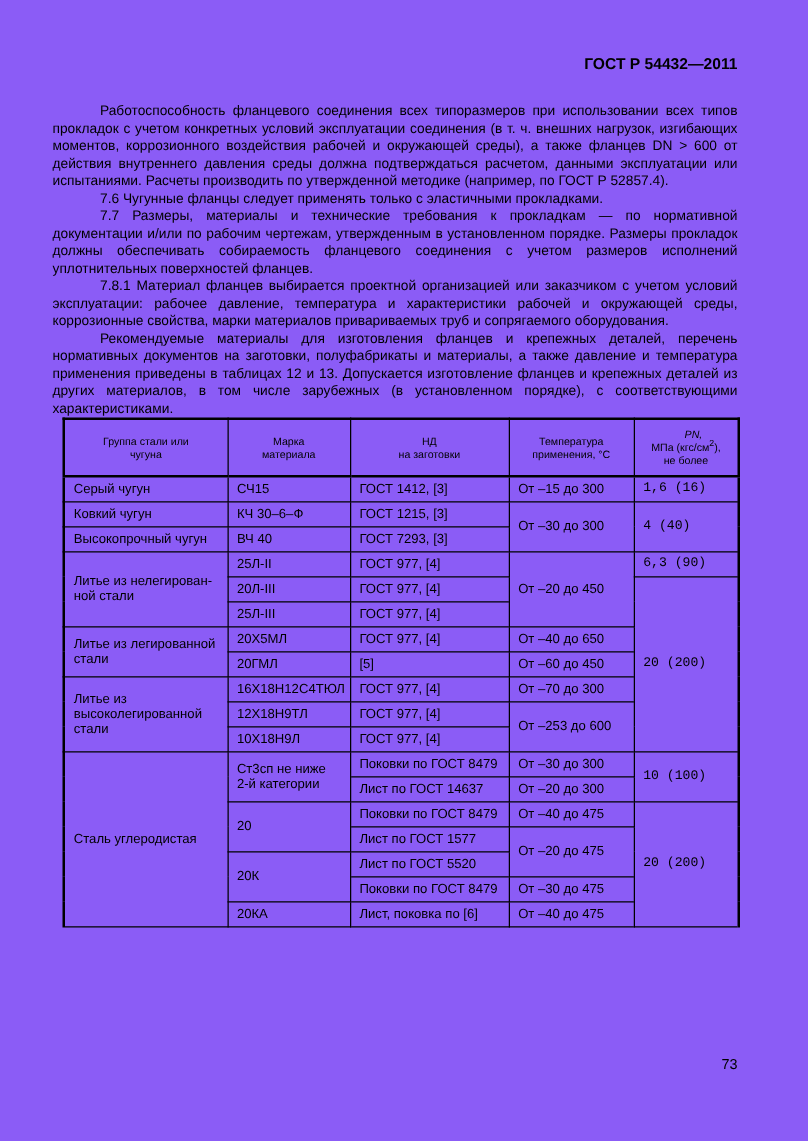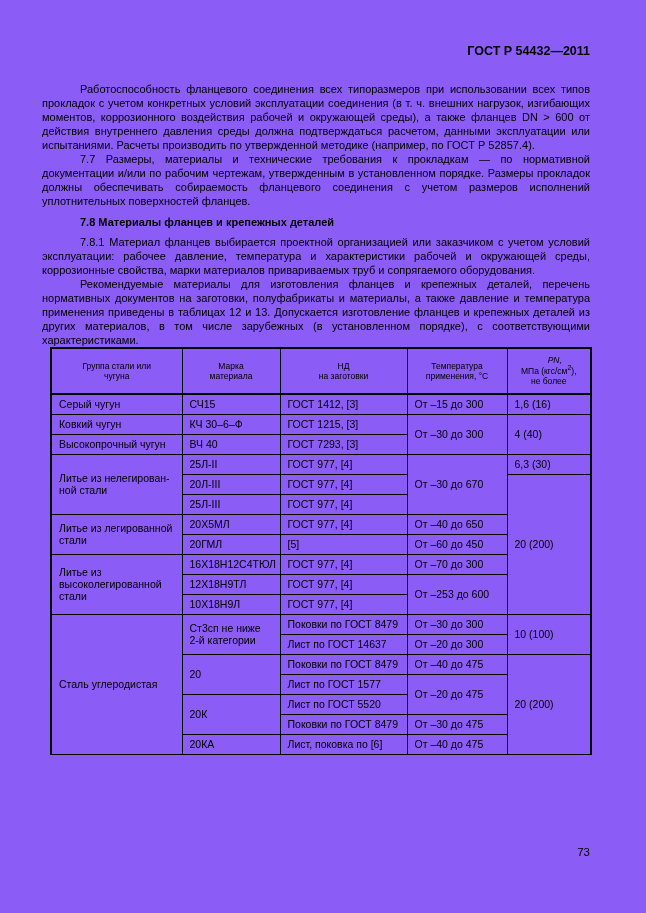--- a/index.html
+++ b/index.html
@@ -28,40 +28,40 @@
     white-space:pre-line; line-height:12px;
     padding:1px 4px 1px 7px; text-align:left;
     overflow:hidden;
   }
   table.materials thead th {
     font-weight:400; font-size:8.5px; line-height:10.5px;
     text-align:center; height:40px; padding:2px 2px;
     border-bottom-width:2px;
   }
   table.materials tbody tr { height:20px; }
-  td.c { text-align:center; padding:1px 2px; }
+  td.c { text-align:center; padding:1px 2px;font-family:Liberation Mono, monospace; }
   td.t { padding-left:8px; }
   .bb2 { border-bottom-width:2px; }
   .bb0 { border-bottom:none; }
   .it { font-style:italic;padding-left:12px; }
   sup.sq { font-size:7px; vertical-align:super; line-height:0; }
   .page-num { position:absolute; top:846px; right:56px; font-size:11.5px; }
 </style>
 </head>
 <body>
 
 <div class="page">
   <div class="inner">
 
     <div class="running-head">ГОСТ Р 54432—2011</div>
 
     <div class="text-block">
       <p class="para">Работоспособность фланцевого соединения всех типоразмеров при использовании всех типов прокладок с учетом конкретных условий эксплуатации соединения (в т. ч. внешних нагрузок, изгибающих моментов, коррозионного воздействия рабочей и окружающей среды), а также фланцев DN &gt; 600 от действия внутреннего давления среды должна подтверждаться расчетом, данными эксплуатации или испытаниями. Расчеты производить по утвержденной методике (например, по ГОСТ Р 52857.4).</p>
+      <p class="para">7.6 Чугунные фланцы следует применять только с эластичными прокладками.</p>
       <p class="para">7.7 Размеры, материалы и технические требования к прокладкам — по нормативной документации и/или по рабочим чертежам, утвержденным в установленном порядке. Размеры прокладок должны обеспечивать собираемость фланцевого соединения с учетом размеров исполнений уплотнительных поверхностей фланцев.</p>
-      <p class="heading">7.8 Материалы фланцев и крепежных деталей</p>
       <p class="para">7.8.1 Материал фланцев выбирается проектной организацией или заказчиком с учетом условий эксплуатации: рабочее давление, температура и характеристики рабочей и окружающей среды, коррозионные свойства, марки материалов привариваемых труб и сопрягаемого оборудования.</p>
       <p class="para">Рекомендуемые материалы для изготовления фланцев и крепежных деталей, перечень нормативных документов на заготовки, полуфабрикаты и материалы, а также давление и температура применения приведены в таблицах 12 и 13. Допускается изготовление фланцев и крепежных деталей из других материалов, в том числе зарубежных (в установленном порядке), с соответствующими характеристиками.</p>
     </div>
 
 
     <table class="materials">
       <colgroup>
         <col style="width:131px">
           <col style="width:98px">
           <col style="width:127px">
@@ -99,22 +99,22 @@
         <tr>
           <td class="bb2">Высокопрочный чугун</td>
           <td class="bb2">ВЧ 40</td>
           <td class="bb2">ГОСТ 7293, [3]</td>
         </tr>
         <tr>
           <td rowspan="3" class="bb2">Литье из нелегирован-
 ной стали</td>
           <td>25Л-II</td>
           <td>ГОСТ 977, [4]</td>
-          <td rowspan="3" class="bb2 t">От –30 до 670</td>
-          <td class="c">6,3 (30)</td>
+          <td rowspan="3" class="bb2 t">От –20 до 450</td>
+          <td class="c">6,3 (90)</td>
         </tr>
         <tr>
           <td>20Л-III</td>
           <td>ГОСТ 977, [4]</td>
           <td rowspan="7" class="bb2 c">20 (200)</td>
         </tr>
         <tr>
           <td class="bb2">25Л-III</td>
           <td class="bb2">ГОСТ 977, [4]</td>
         </tr>

